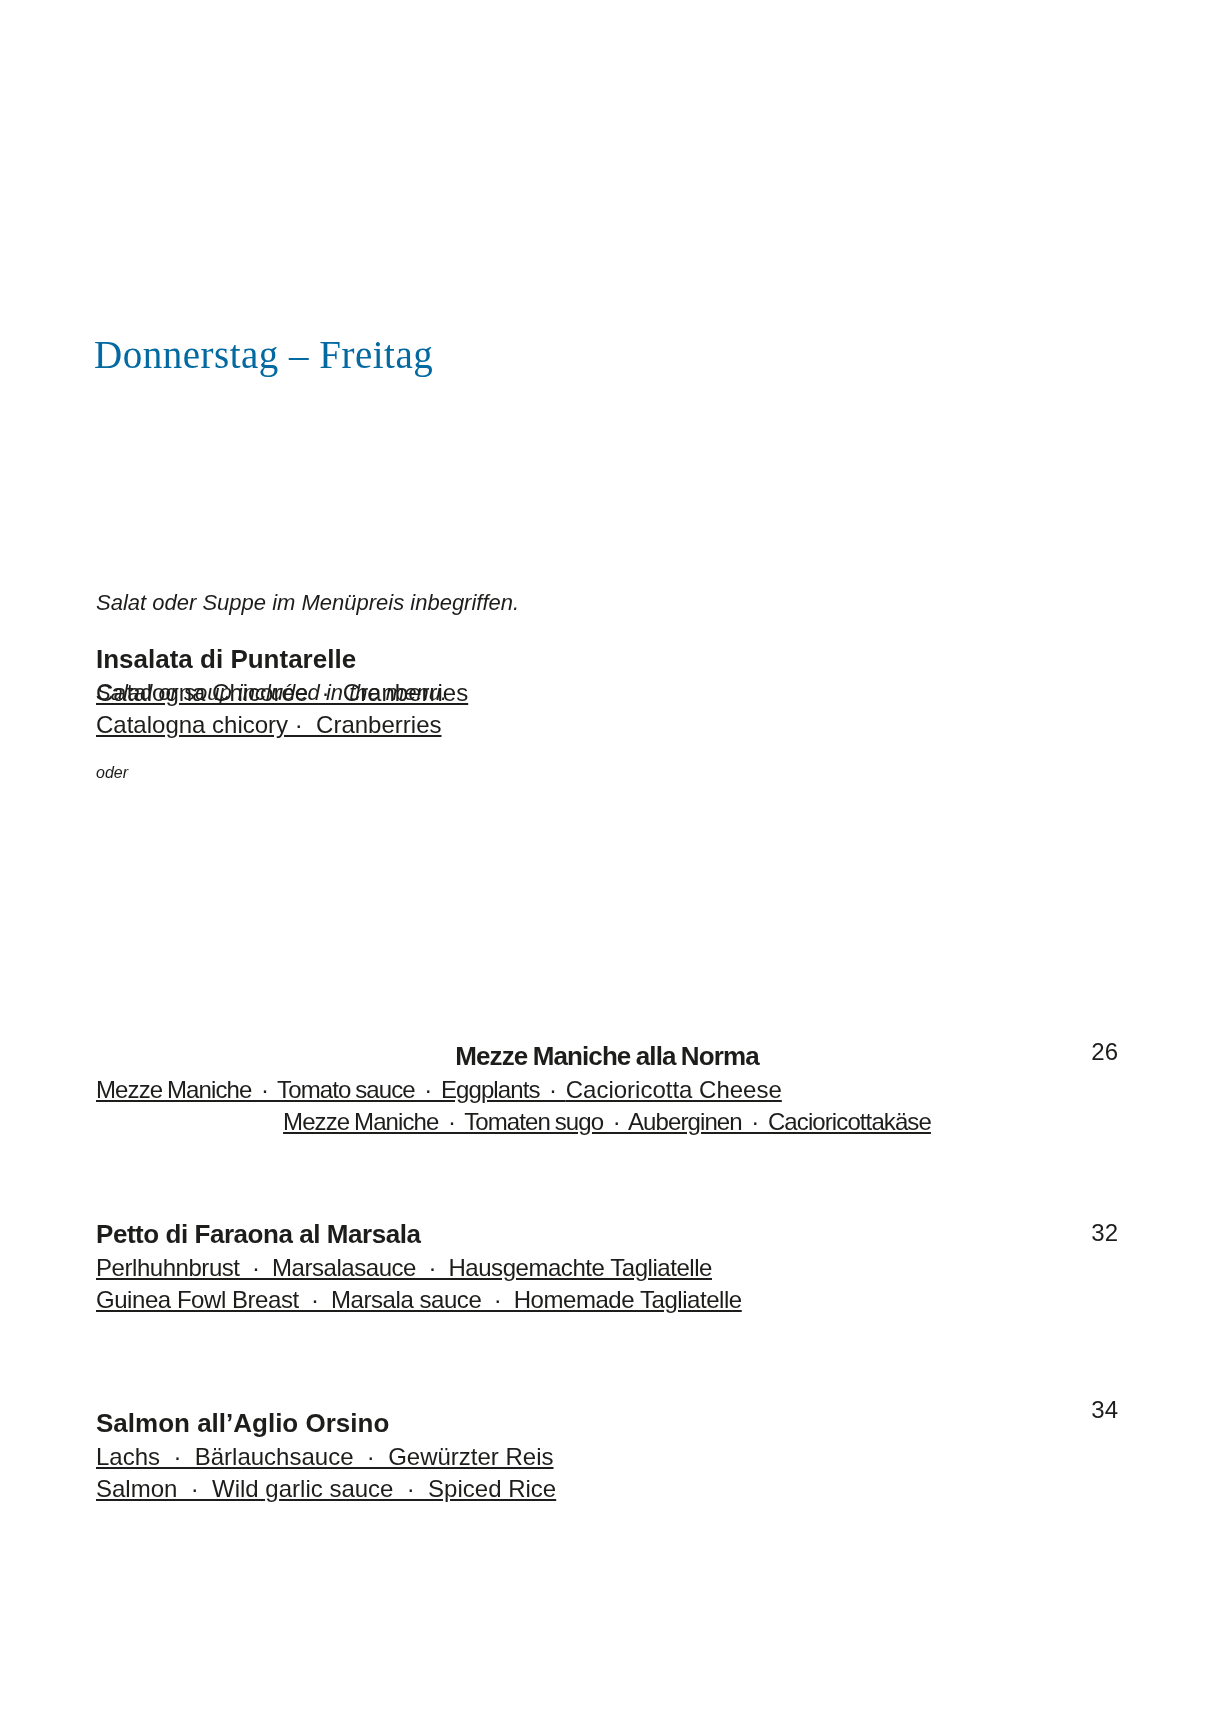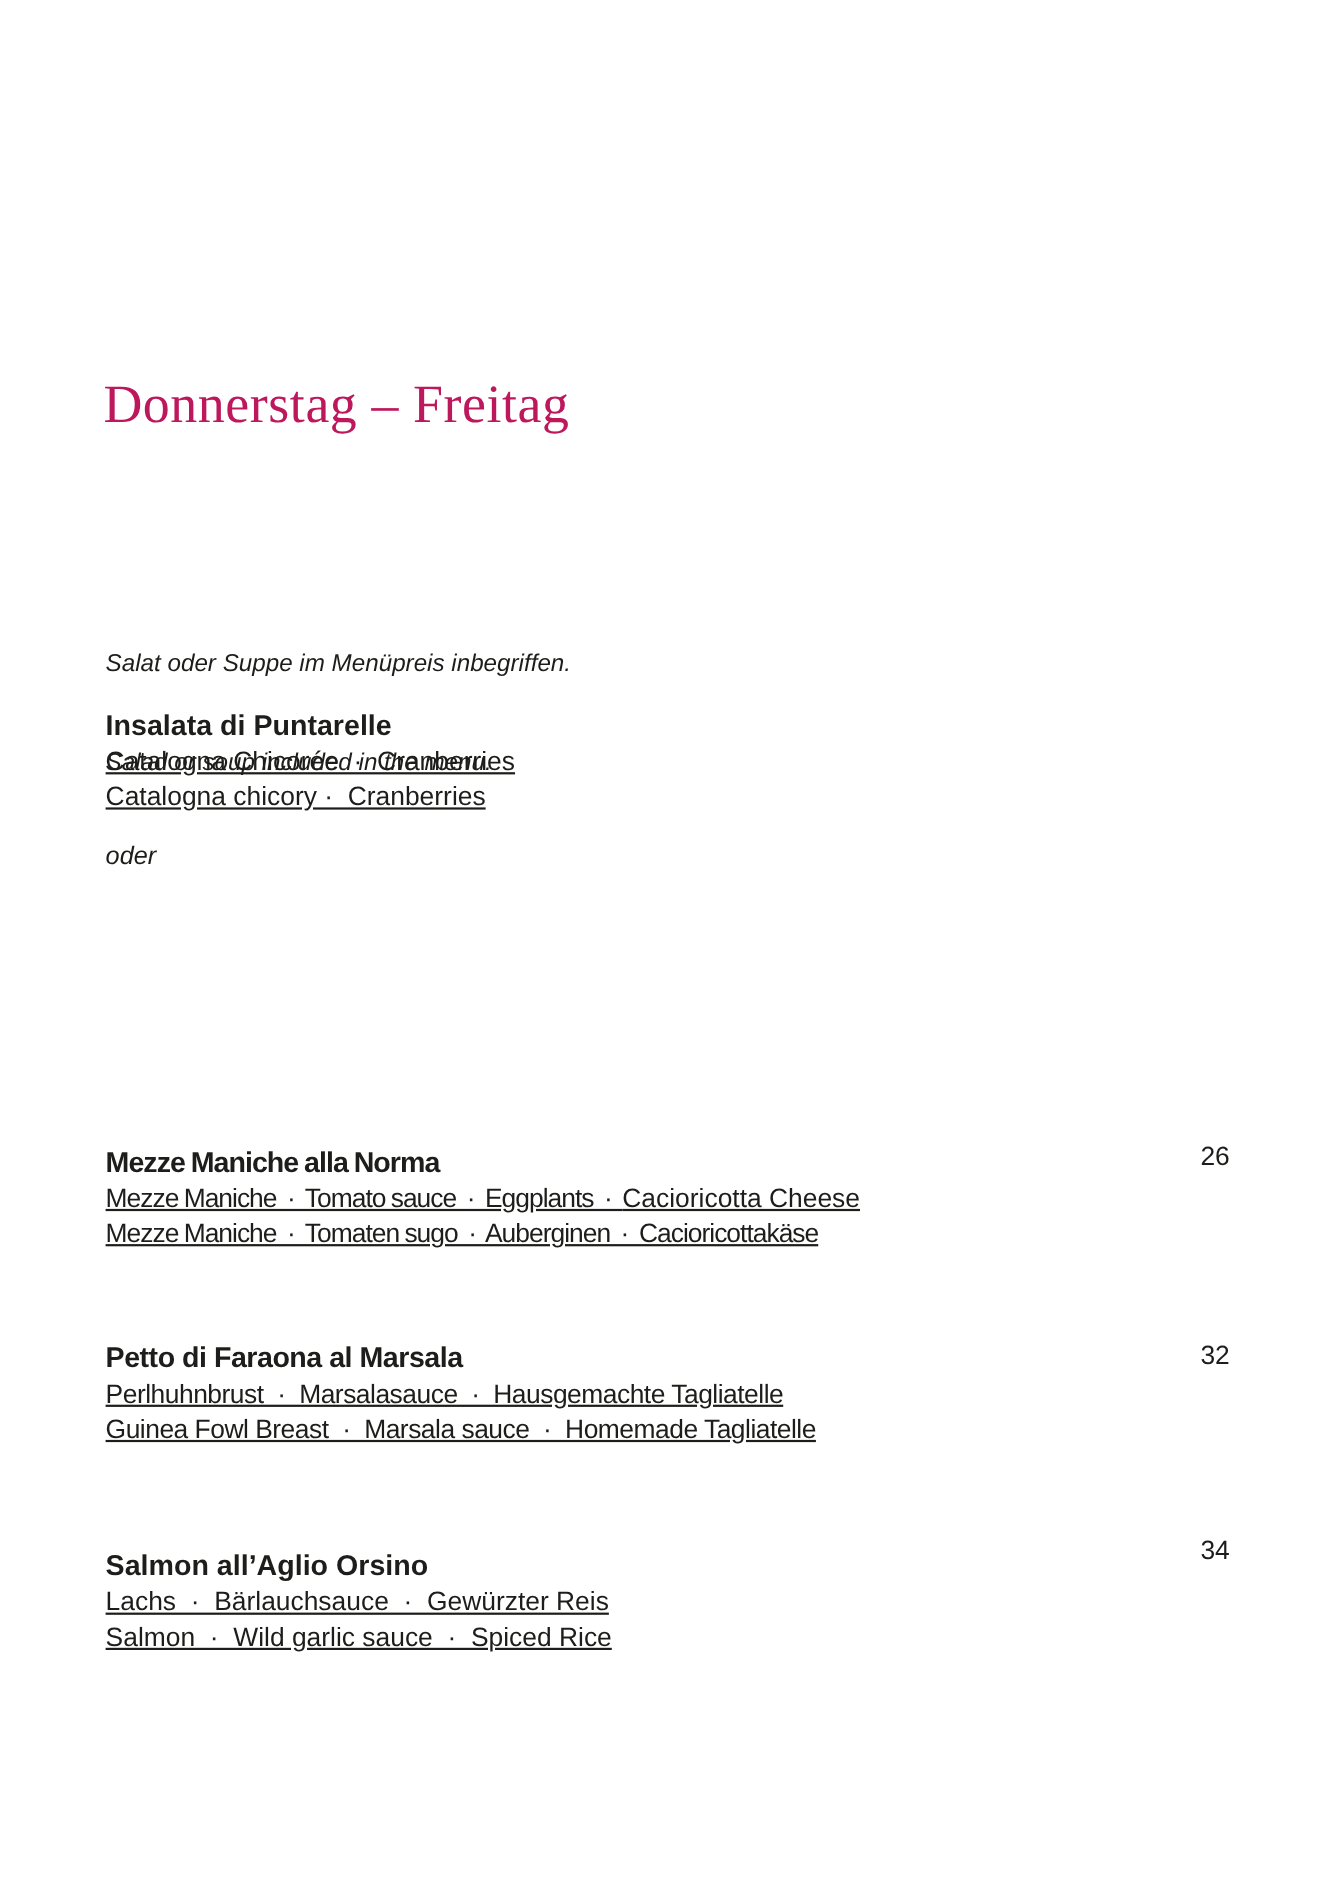--- a/index.html
+++ b/index.html
@@ -16,40 +16,40 @@
     font-family: "Liberation Sans", sans-serif;
     color: #1d1d1b;
     overflow: hidden;
   }
   .page-title {
     position: absolute;
     left: 94px;
     top: 306px;
     font-family: "Liberation Serif", serif;
     font-weight: 400;
-    font-size: 49px;
+    font-size: 39px;
     letter-spacing: 0.5px;
-    color: #be185d;
+    color: #0369a1;
     white-space: pre;
   }
   .menu-note {
     position: absolute;
     left: 96px;
     top: 528px;
     font-style: italic;
     font-size: 22px;
     line-height: 30px;
     white-space: pre-wrap;
   }
   .or-sep {
     position: absolute;
     left: 96px;
     top: 764px;
     font-style: italic;
-    font-size: 23px;
+    font-size: 16px;
   }
   .item {
     position: absolute;
     left: 96px;
     right: 104px;
   }
   .item-name {
     font-weight: 700;
     font-size: 26px;
     line-height: 34px;
@@ -64,21 +64,21 @@
   }
   .item-desc:first-of-type { margin-top: 4px; }
   .price {
     position: absolute;
     right: 104px;
     font-size: 24px;
     line-height: 28px;
     text-align: left;
   }
   
-  .narrow      { letter-spacing: -0.9px; word-spacing: -1px; }
+  .narrow      { letter-spacing: -0.9px; word-spacing: -1px; text-align: center; }
   .narrow-lite { letter-spacing: -0.45px; }
 
   .pos-insalata { top: 642px; }
   .pos-vellutata { top: 821px; }
   .pos-mezze { top: 1039px; }
   .pos-petto { top: 1217px; }
   .pos-salmone { top: 1406px; }
   .pos-price-mezze { top: 1038px; }
   .pos-price-petto { top: 1219px; }
   .pos-price-salmone { top: 1396px; }

